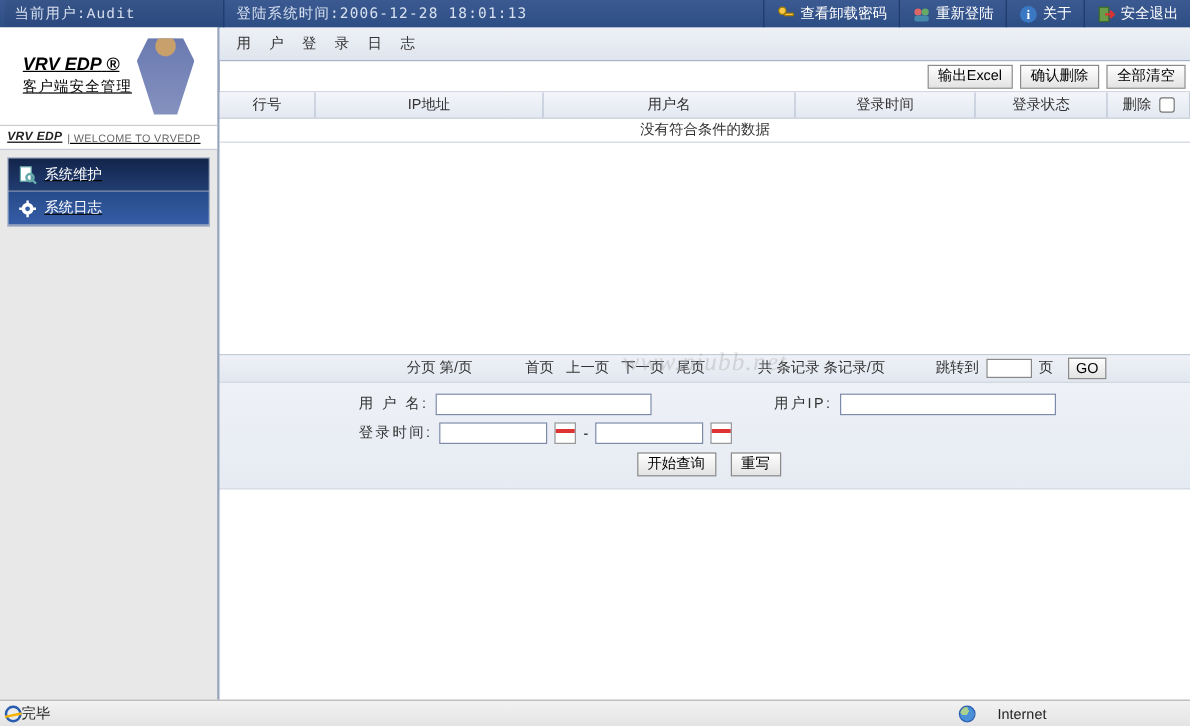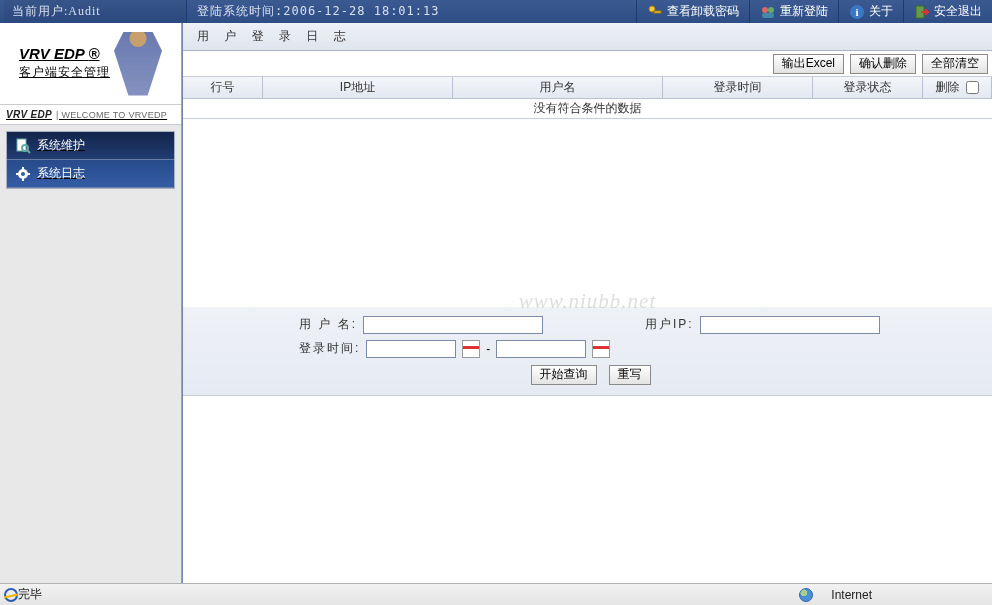--- a/index.html
+++ b/index.html
@@ -16,21 +16,21 @@
   height: 23px;
   background: linear-gradient(#3b5a91, #2d4d85);
   display: flex;
   align-items: center;
   color: #fff;
   font-size: 12px;
   padding-left: 4px;
 }
 .topbar .segment { display: flex; align-items: center; padding: 0 10px; border-left: 1px solid #1f3a6b; height: 100%; }
 .topbar .segment:first-child { border-left: none; flex: 0 0 auto; padding-left: 8px; }
-.topbar .current-user-label { color: #d7e0ef; font-family: Liberation Serif, serif; letter-spacing: 1px; }
+.topbar .current-user-label { color: #d7e0ef; font-family: Liberation Mono, monospace; letter-spacing: 1px; }
 .topbar .icon { width: 16px; height: 16px; margin-right: 4px; display: inline-block; }
 .topbar .login-time { font-family: monospace; letter-spacing: 1px; color: #d7e0ef; }
 .topbar .link { cursor: pointer; color: #fff; white-space: nowrap; }
 
 .layout { display: flex; height: 560px; }
 
 
 .sidebar {
   width: 182px;
   background: #e8e8e8;
@@ -352,20 +352,36 @@
           <input type="checkbox" style="">
         </div>
       </div>
       <div class="grid-empty">没有符合条件的数据</div>
     </div>
 
     <div class="grid-body-area">
       <div class="watermark">www.niubb.net</div>
     </div>
 
+    <div class="pager">
+      <span style="width:140px"></span>
+      <span class="block">分页  第/页</span>
+      <span class="spacer"></span>
+      <span class="plink">首页</span>
+      <span class="plink">上一页</span>
+      <span class="plink">下一页</span>
+      <span class="plink">尾页</span>
+      <span class="spacer"></span>
+      <span>共 条记录  条记录/页</span>
+      <span class="spacer"></span>
+      <span>跳转到</span>
+      <input class="page-in" type="text" style="">
+      <span>页</span>
+      <button class="btn" style="height:18px;padding:0 6px">GO</button>
+    </div>
 
     <div class="filter">
       <div class="filter-row">
         <span style="width:100px"></span>
         <label>用 户 名:</label>
         <input type="text" class="in-wide" style="">
         <span style="width:90px"></span>
         <label>用户IP:</label>
         <input type="text" class="in-wide" style="">
       </div>

